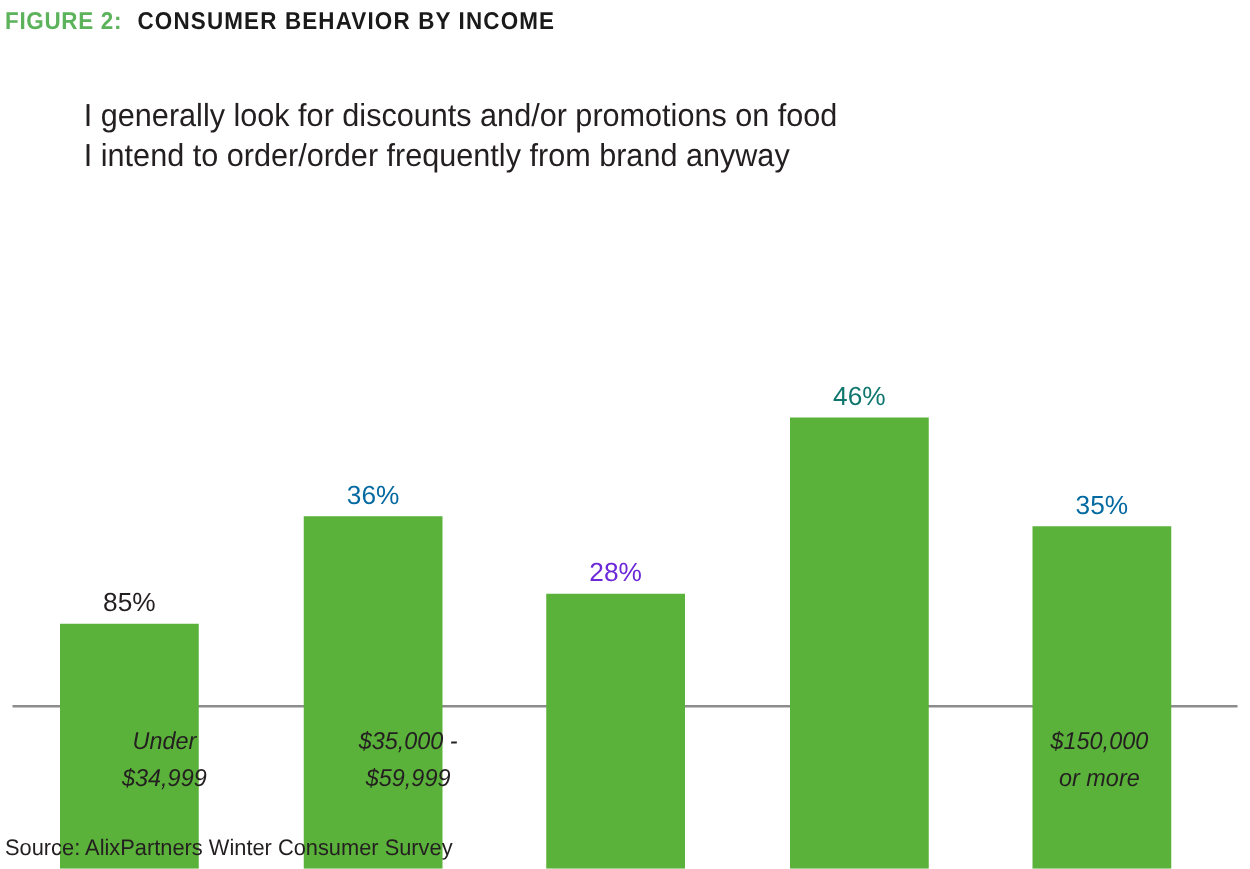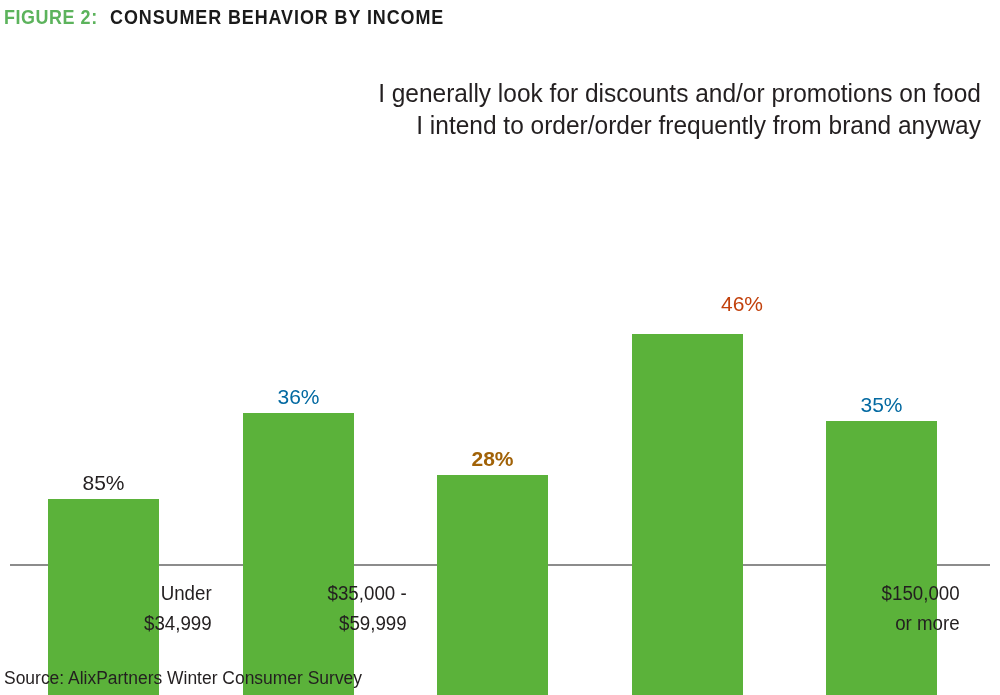--- a/index.html
+++ b/index.html
@@ -47,21 +47,21 @@
     transform-origin: left center;
     margin-left: 4px;
   }
 
   
   #chart-title {
     position: absolute;
     left: 0;
     top: 77px;
     width: 1000px;
-    text-align: right;
+    text-align: left;
     color: #231f20;
     font-size: 25.5px;
     line-height: 32px;
     font-weight: 400;
     padding-left: 48px;
   }
   #chart-title .tline {
     display: block;
     transform: scaleX(0.96);
   }
@@ -105,24 +105,25 @@
     font-size: 21px;
     color: #231f20;
     line-height: 24px;
   }
 
   .cat-label {
     position: absolute;
     left: -28px;
     top: 578px;
     width: 167px;
-    text-align: right;
+    text-align: center;
     font-size: 19.5px;
     line-height: 30px;
     color: #231f20;
+    font-style: italic;
   }
   .cat-label span { display: block; transform: scaleX(0.96); }
 
   
   #source-note {
     position: absolute;
     left: 4px;
     top: 668px;
     font-size: 18px;
     color: #231f20;
@@ -162,26 +163,26 @@
     <div class="bar-group" style="left:243px; height:565px;">
       <div class="bar-value" style="bottom: 286px; color: #0369a1;">36%</div>
       <div class="bar" style="bottom: 0px; height: 282px; background: rgb(91, 178, 58);"></div>
     </div>
     <div class="cat-label" style="left:243px;">
       <span>$35,000 -</span>
       <span>$59,999</span>
     </div>
 
     <div class="bar-group" style="left:437px; height:565px;">
-      <div class="bar-value" style="bottom: 224px; color: #a16207; font-weight: bold;">28%</div>
+      <div class="bar-value" style="bottom: 224px; color: #6d28d9;">28%</div>
       <div class="bar" style="bottom: 0px; height: 220px; background: rgb(91, 178, 58);"></div>
     </div>
 
     <div class="bar-group" style="left:632px; height:565px;">
-      <div class="bar-value" style="bottom: 379px; color: #c2410c; text-align: right;">46%</div>
+      <div class="bar-value" style="bottom: 365px; color: #0f766e;">46%</div>
       <div class="bar" style="bottom: 0px; height: 361px; background: rgb(91, 178, 58);"></div>
     </div>
 
     <div class="bar-group" style="left:826px; height:565px;">
       <div class="bar-value" style="bottom: 278px; color: #0369a1;">35%</div>
       <div class="bar" style="bottom: 0px; height: 274px; background: rgb(91, 178, 58);"></div>
     </div>
     <div class="cat-label" style="left:796px;">
       <span>$150,000</span>
       <span>or more</span>

